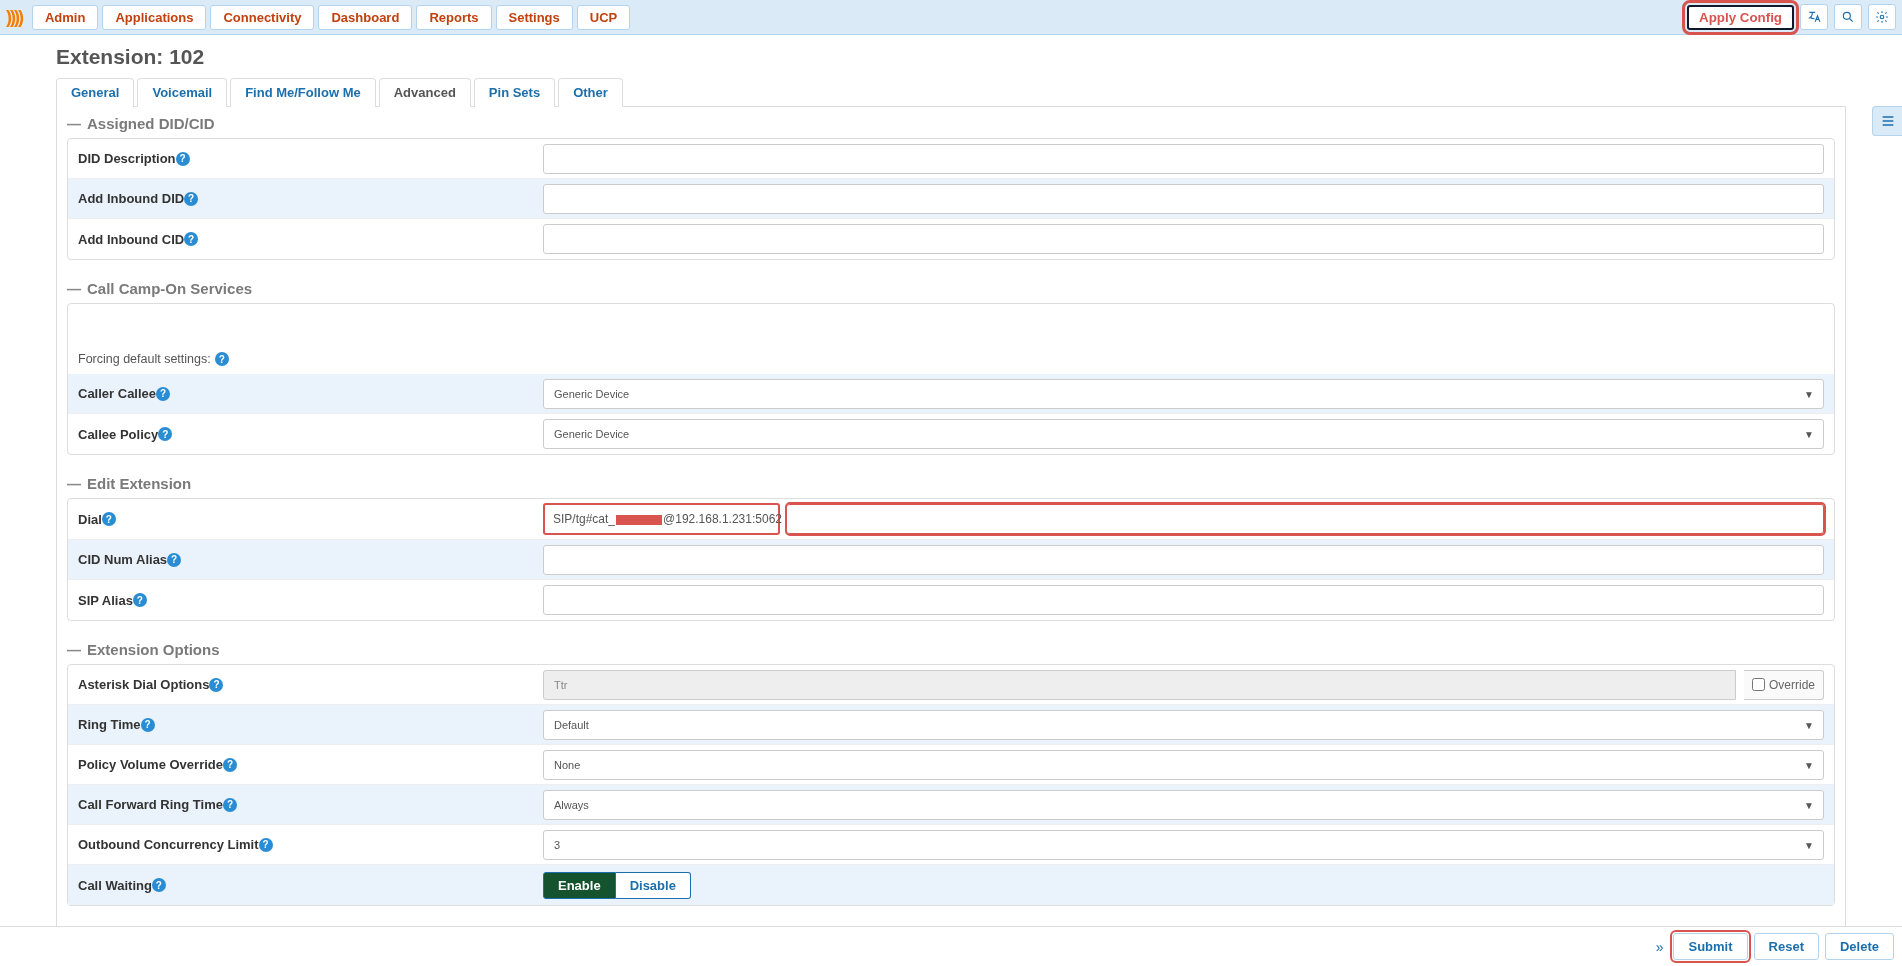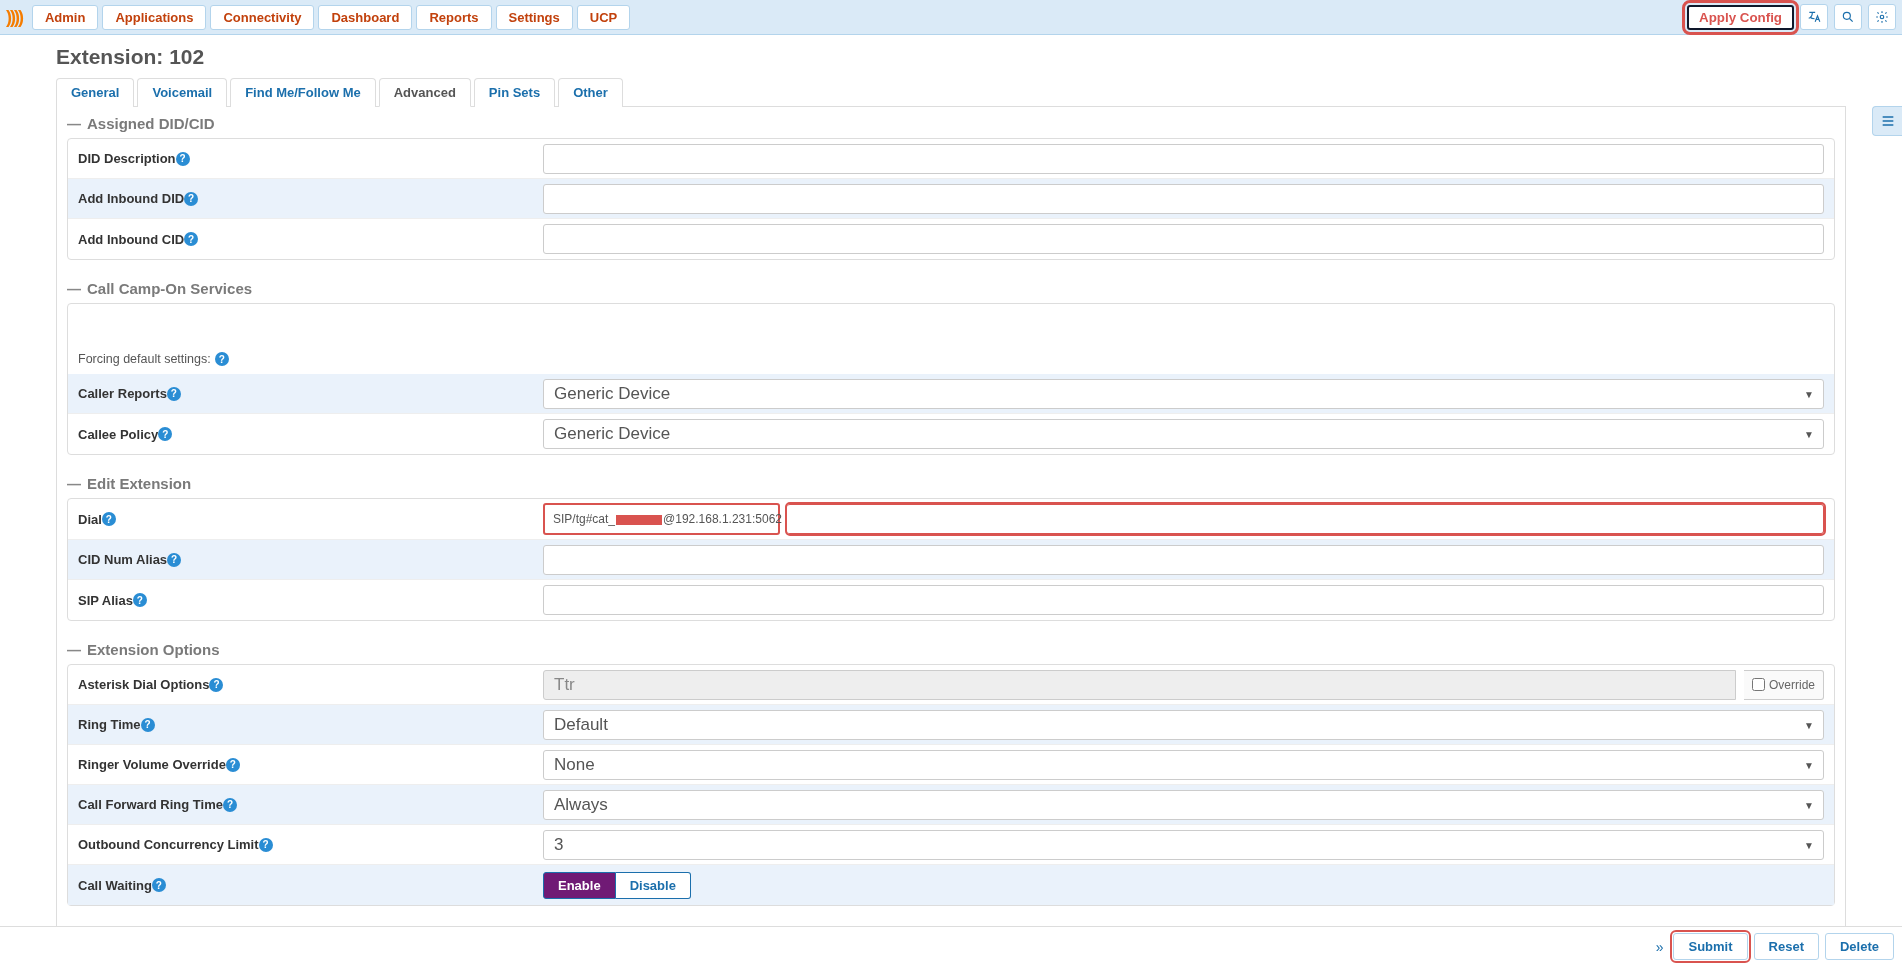--- a/index.html
+++ b/index.html
@@ -149,21 +149,21 @@
     font-weight: bold;
     cursor: pointer;
   }
   .form-control-cell { flex: 1; display:flex; align-items:center; gap:8px;}
   .text-input, .select-input {
     width: 100%;
     height: 30px;
     border: 1px solid #ccc;
     border-radius: 3px;
     padding: 0 10px;
-    font-size: 17px;
+    font-size: 11px;
     color: #555;
     background: #fff;
   }
   .select-input {
     appearance: none;
     background-image: none;
     padding-right: 24px;
     position: relative;
   }
   .select-wrap { position: relative; width:100%; }
@@ -194,21 +194,21 @@
   .toggle-btn {
     border: 1px solid #1b6fac;
     padding: 5px 14px;
     font-size: 13px;
     font-weight: bold;
     cursor: pointer;
     background: #fff;
     color: #1b6fac;
   }
   .toggle-btn.active {
-    background: #701a75;
+    background: #14532d;
     color: #fff;
   }
   .toggle-btn:first-child { border-radius: 3px 0 0 3px; }
   .toggle-btn:last-child { border-radius: 0 3px 3px 0; border-left: none; }
   .override-box {
     display: flex;
     align-items: center;
     gap: 4px;
     border: 1px solid #ccc;
     border-left: none;
@@ -371,21 +371,21 @@
     <span class="minus">—</span>
     <span class="section-title">Call Camp-On Services</span>
   </div>
   <div class="section-body">
     <div class="note-row">
       <span>Forcing default settings:</span>
       <span class="help-icon">?</span>
     </div>
     <div class="form-row alt">
       <div class="form-label">
-        <span>Caller Reports</span>
+        <span>Caller Callee</span>
         <span class="help-icon">?</span>
       </div>
       <div class="form-control-cell">
         <div class="select-wrap">
           <input class="text-input select-input" readonly="" value="Generic Device" style="">
           <span class="select-caret">▼</span>
         </div>
       </div>
     </div>
     <div class="form-row">
@@ -467,21 +467,21 @@
       </div>
       <div class="form-control-cell">
         <div class="select-wrap">
           <input class="text-input select-input" readonly="" value="Default" style="">
           <span class="select-caret">▼</span>
         </div>
       </div>
     </div>
     <div class="form-row">
       <div class="form-label">
-        <span>Ringer Volume Override</span>
+        <span>Policy Volume Override</span>
         <span class="help-icon">?</span>
       </div>
       <div class="form-control-cell">
         <div class="select-wrap">
           <input class="text-input select-input" readonly="" value="None" style="">
           <span class="select-caret">▼</span>
         </div>
       </div>
     </div>
     <div class="form-row alt">

